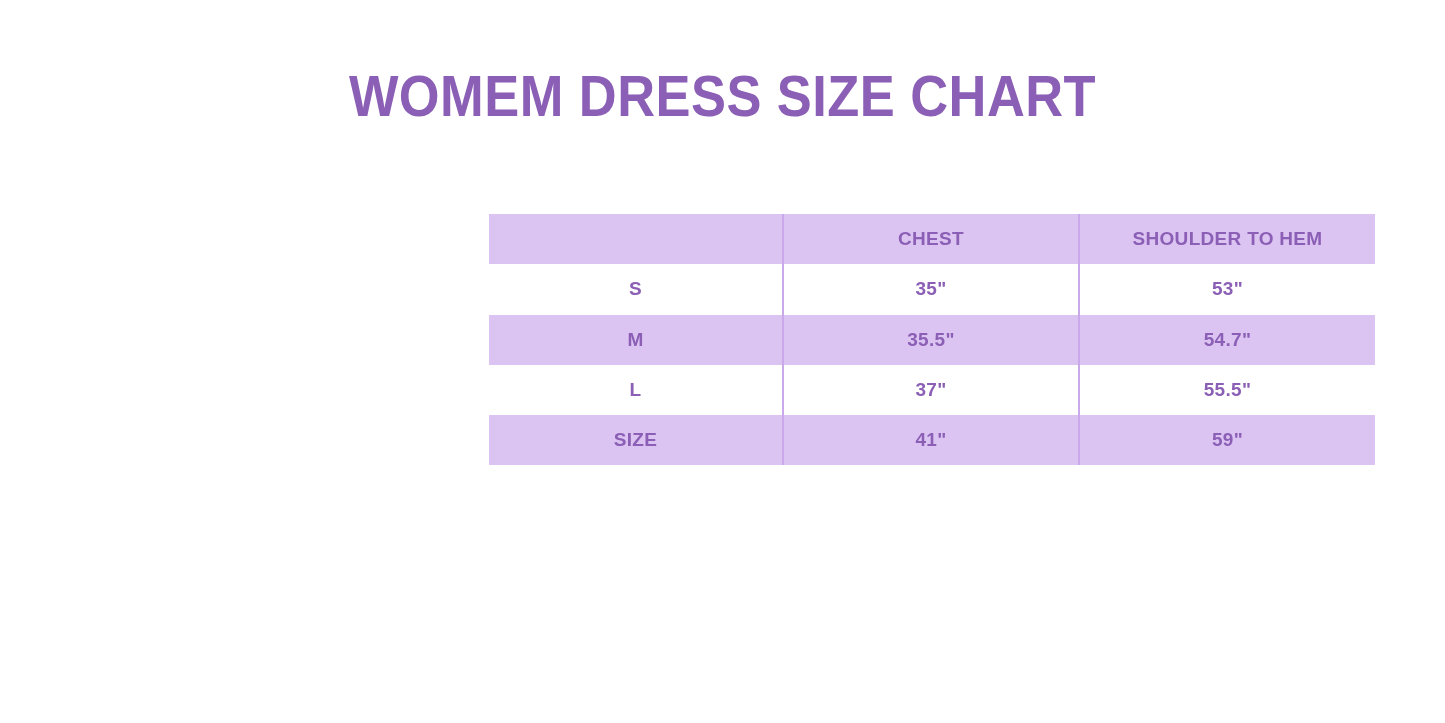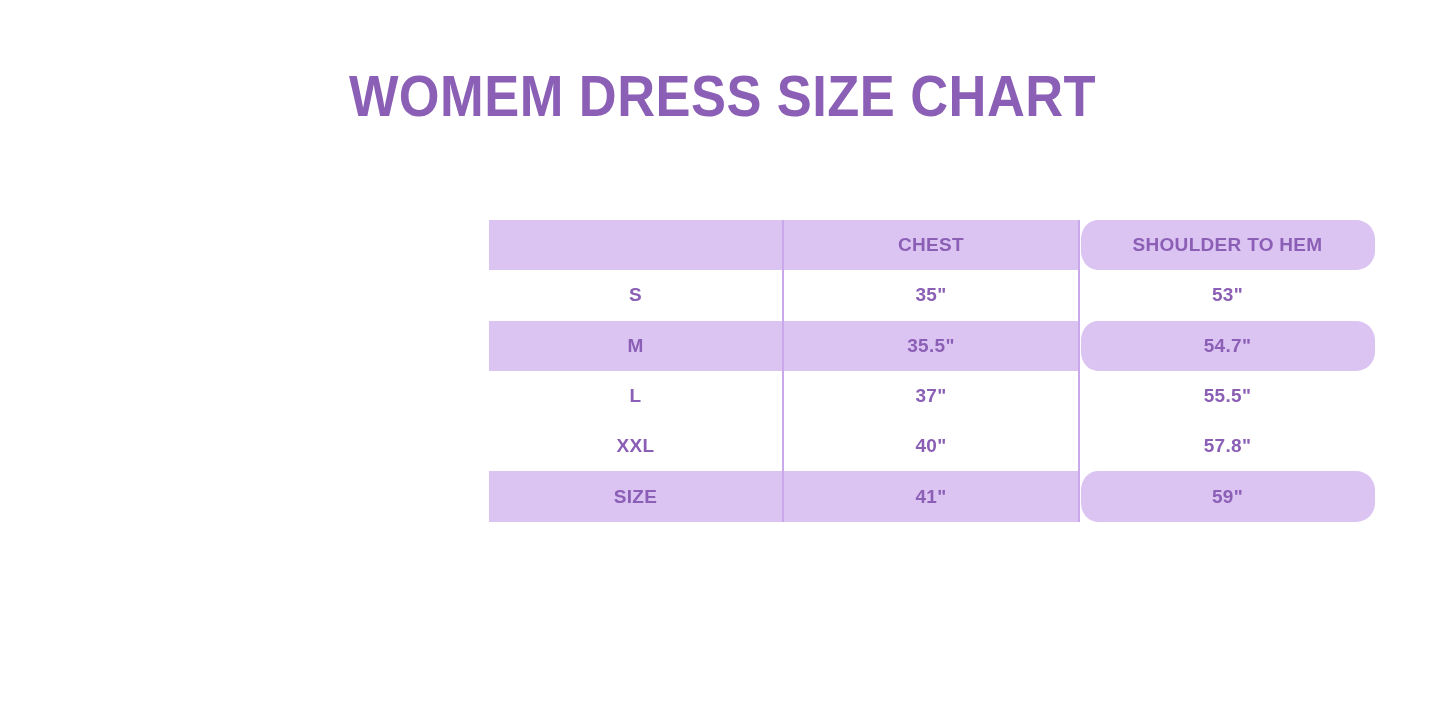--- a/index.html
+++ b/index.html
@@ -37,21 +37,21 @@
     line-height: 1.05;
     white-space: nowrap;
     transform: scaleX(0.92);
     transform-origin: center center;
   }
 
   
   .size-table {
     position: absolute;
     left: 489px;
-    top: 208px;
+    top: 202px;
     width: 882px;
     border-collapse: collapse;
     table-layout: fixed;
   }
 
   .size-table tr {
     height: 50.3px;
   }
 
   .size-table td,
@@ -69,21 +69,21 @@
     background-clip: padding-box;
   }
 
   .size-table th {
     font-size: 19px;
   }
 
   
   .col-size   { width: 293px; }
   .col-chest  { width: 294px; }
-  .col-length { width: 295px; border-radius: 19px; }
+  .col-length { width: 295px; }
 
   
   .size-table td.col-chest,
   .size-table th.col-chest,
   .size-table td.col-length,
   .size-table th.col-length {
     border-left: 2.5px solid #c9a8ec;
   }
 
   
@@ -125,25 +125,20 @@
         <td class="col-length">54.7"</td>
       </tr>
 
       <tr class="band-plain">
         <td class="col-size">L</td>
         <td class="col-chest">37"</td>
         <td class="col-length">55.5"</td>
       </tr>
 
 
-      <tr class="band-plain">
-        <td class="col-size">XXL</td>
-        <td class="col-chest">40"</td>
-        <td class="col-length">57.8"</td>
-      </tr>
 
       <tr class="band-fill">
         <td class="col-size">SIZE</td>
         <td class="col-chest">41"</td>
         <td class="col-length">59"</td>
       </tr>
 
     </tbody>
   </table>
 

